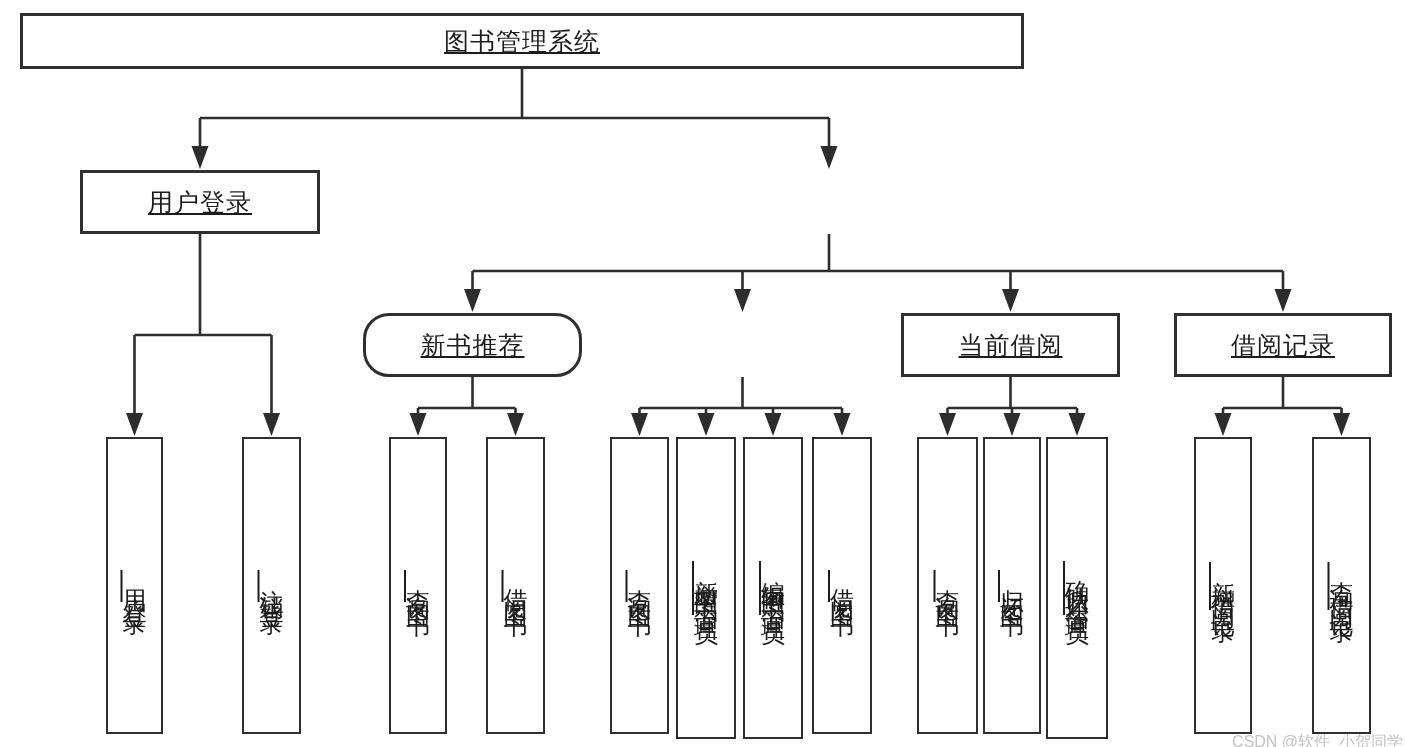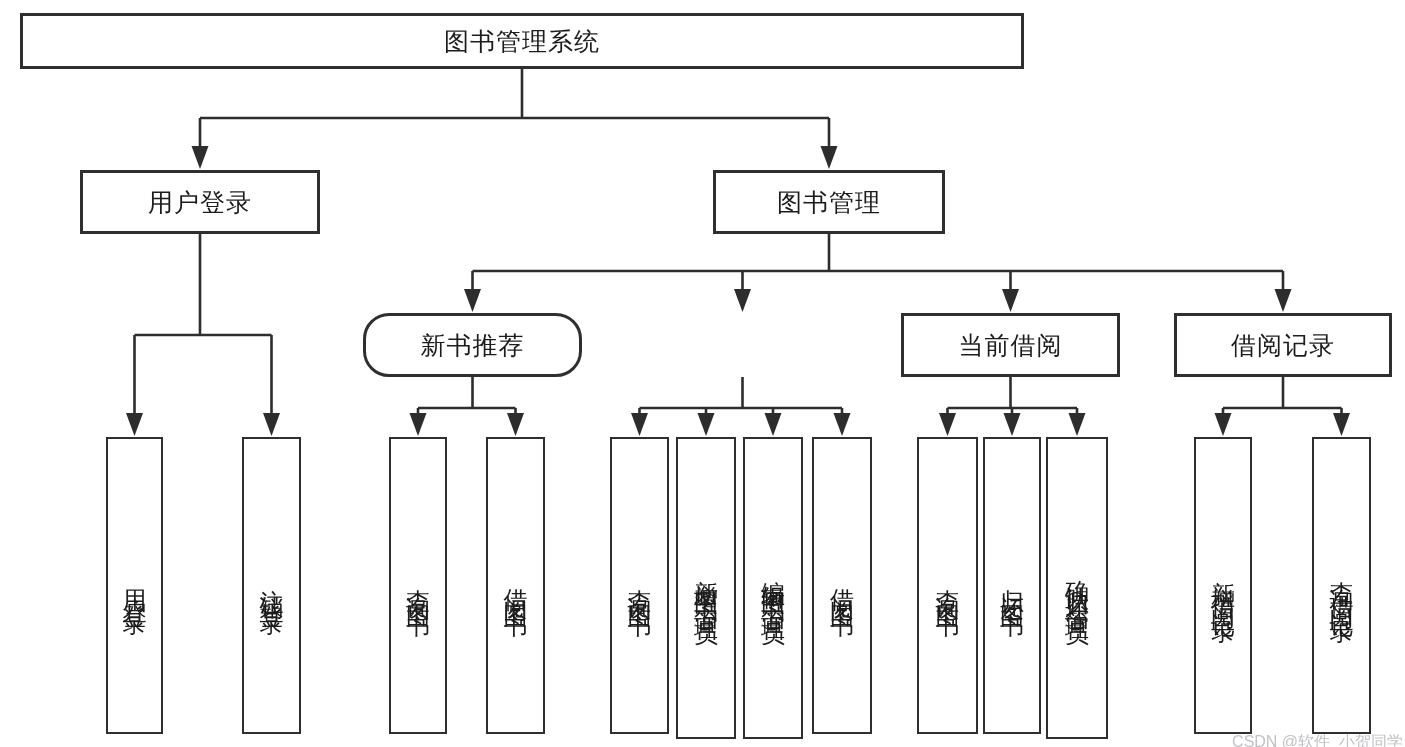--- a/index.html
+++ b/index.html
@@ -22,20 +22,21 @@
   #connectors polygon{fill:var(--line);stroke:none;}
 
   .node{
     position:absolute;
     box-sizing:border-box;
     background:#fff;
     border:3px solid var(--border);
     display:flex;align-items:center;justify-content:center;
     color:var(--text);
     z-index:1;
+    text-decoration:underline;
   }
   .hbox{
     font-size:25px;
     letter-spacing:1px;
     white-space:nowrap;
   }
   .vbox{
     border-width:2.5px;
     writing-mode:vertical-rl;
     text-orientation:mixed;
@@ -131,21 +132,20 @@
     <g>
       <path d="M1283,377 V408 M1223,408 H1341.5 M1223,408 V415 M1341.5,408 V415"></path>
       <polygon points="1214.5,413 1231.5,413 1223,436"></polygon>
       <polygon points="1333,413 1350,413 1341.5,436"></polygon>
     </g>
   </svg>
 
   <div id="root" class="node hbox">图书管理系统</div>
 
   <div id="l2-0" class="node hbox">用户登录</div>
-  <div id="l2-1" class="node hbox">图书管理</div>
 
   <div id="l3-0" class="node hbox">新书推荐</div>
   <div id="l3-2" class="node hbox">当前借阅</div>
   <div id="l3-3" class="node hbox">借阅记录</div>
 
   <div id="leaf-0" class="node vbox">用户登录</div>
   <div id="leaf-1" class="node vbox">注销登录</div>
 
   <div id="leaf-2" class="node vbox">查询图书</div>
   <div id="leaf-3" class="node vbox">借阅图书</div>

